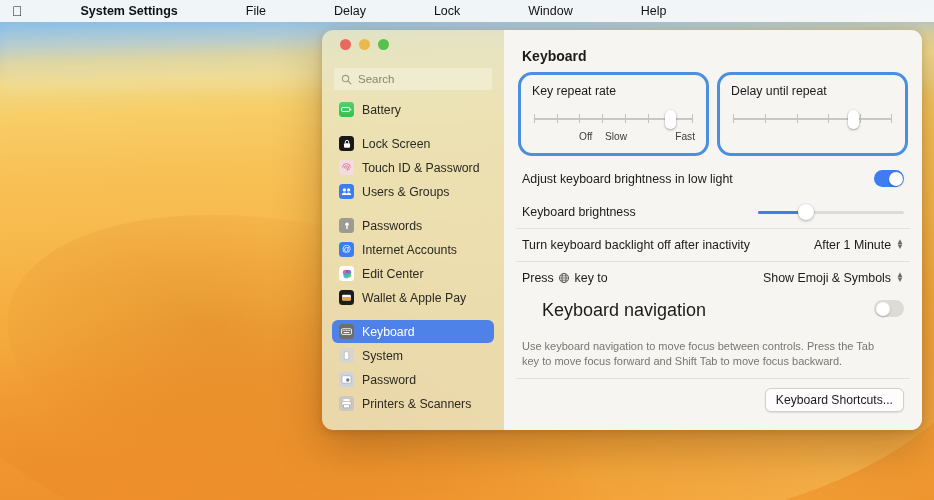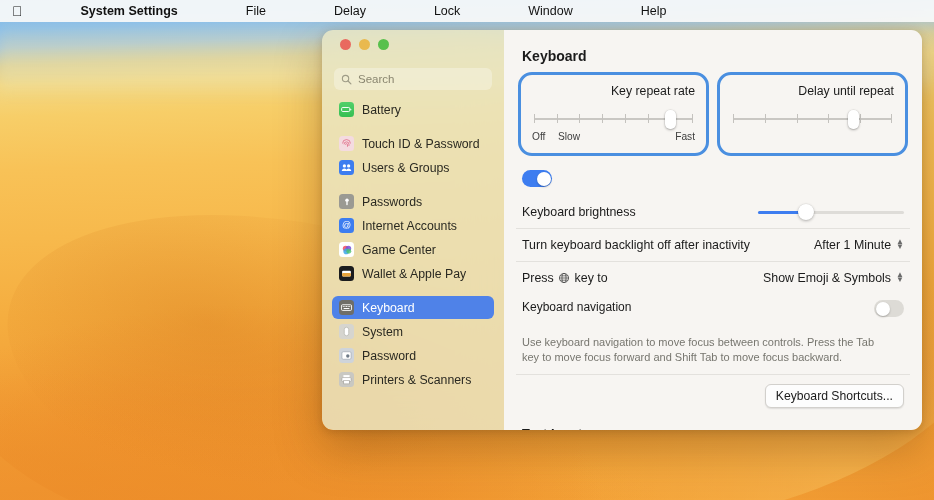--- a/index.html
+++ b/index.html
@@ -93,21 +93,21 @@
   }
   .light { width: 11px; height: 11px; border-radius: 50%; }
   .light.red { background: #e9695f; }
   .light.yellow { background: #e9b94e; }
   .light.green { background: #58c04c; }
 
   #search-box {
     margin: 10px 2px 6px 2px;
     height: 22px;
     background: rgba(255,255,255,0.30);
-    border-radius: 6px;
+    border-radius: 0;
     display: flex; align-items: center;
     padding: 0 7px; gap: 6px;
   }
   .search-glyph { width: 11px; height: 11px; flex: 0 0 11px; opacity: 0.55; }
   #search-input {
     border: none; outline: none; background: transparent;
     font-family: inherit; font-size: 11.5px; color: #3a382c;
     width: 100%; padding: 0;
   }
   #search-input::placeholder { color: #8a8670; }
@@ -158,21 +158,21 @@
   #detail-title {
     font-size: 14px; font-weight: 600; color: #1b1b1b;
     padding: 18px 0 0 18px;
   }
   #detail-body {
     position: absolute; left: 12px; right: 12px; top: 42px; bottom: 0;
     overflow: hidden;
   }
 
   
-  #slider-row { display: flex; gap: 8px; padding: 0 2px; text-align: right; }
+  #slider-row { display: flex; gap: 8px; padding: 0 2px; }
   .slider-card {
     flex: 1;
     border: 3px solid #4a8fe0;
     border-radius: 14px;
     padding: 9px 11px 8px 11px;
     background: transparent;
   }
   .slider-card-title { font-size: 12.3px; color: #1b1b1b; margin-bottom: 14px; }
 
   .track-wrap { position: relative; height: 14px; margin: 0 2px; }
@@ -189,21 +189,21 @@
     width: 11px; height: 19px;
     margin-left: -5.5px;
     background: #ffffff;
     border-radius: 5px;
     box-shadow: 0 1px 2.5px rgba(0,0,0,0.30), 0 0 0 0.5px rgba(0,0,0,0.07);
   }
   .slider-labels {
     position: relative; height: 14px; margin-top: 5px;
     font-size: 10.2px; color: #3e3e3e;
   }
-  .slider-labels span { position: absolute; top: 0; white-space: nowrap; }
+  .slider-labels span { position: absolute; top: 0; white-space: nowrap; margin-left: 47px; }
   .lbl-l  { left: 0; }
   .lbl-l2 { left: 26px; }
   .lbl-r  { right: 0; }
 
   
   .row {
     display: flex; align-items: center;
     min-height: 33px;
     padding: 0 6px;
     font-size: 12.4px; color: #1b1b1b;
@@ -255,21 +255,21 @@
   }
   .globe {
     display: inline-block;
     width: 12px; height: 12px;
     vertical-align: -2px;
     margin: 0 1px;
   }
 
   .nav-block { padding: 6px 6px 0 6px; }
   .nav-head { display: flex; align-items: flex-start; }
-  .nav-title { flex: 1; font-size: 12px; color: #1b1b1b; }
+  .nav-title { flex: 1; font-size: 18px; color: #1b1b1b; margin-left: 20px; }
   .nav-desc {
     font-size: 11px; color: #77766f; line-height: 1.35;
     margin-top: 18px; max-width: 355px;
   }
 
   .btn-row {
     display: flex; justify-content: flex-end;
     padding: 9px 6px 0 6px;
     border-top: 1px solid #e3e1dd;
     margin-top: 9px;
@@ -332,20 +332,29 @@
         <span class="nav-icon ic-battery">
           <svg viewBox="0 0 16 16" width="13" height="13">
               <rect x="2" y="5.5" width="10" height="5" rx="1.4" fill="none" stroke="#fff" stroke-width="1.2"></rect>
               <rect x="12.6" y="7" width="1.3" height="2" rx="0.5" fill="#fff"></rect>
             </svg>
         </span>
         <span class="nav-label">Battery</span>
       </div>
       <div class="nav-gap"></div>
 
+      <div class="nav-item">
+        <span class="nav-icon ic-lock">
+          <svg viewBox="0 0 16 16" width="12" height="12">
+              <rect x="4" y="7" width="8" height="6" rx="1.2" fill="#fff"></rect>
+              <path d="M5.7 7V5.4a2.3 2.3 0 014.6 0V7" fill="none" stroke="#fff" stroke-width="1.3"></path>
+            </svg>
+        </span>
+        <span class="nav-label">Lock Screen</span>
+      </div>
 
       <div class="nav-item">
         <span class="nav-icon ic-touchid">
           <svg viewBox="0 0 16 16" width="13" height="13">
             <g fill="none" stroke="#e06a86" stroke-width="1">
               <path d="M3.2 8a4.8 4.8 0 019.6 0"></path>
               <path d="M5 9a3 3 0 016 0v2"></path>
               <path d="M6.8 9.4a1.2 1.2 0 012.4 0v2.6"></path>
             </g>
           </svg>
@@ -383,21 +392,21 @@
 
       <div class="nav-item">
         <span class="nav-icon ic-gamecenter">
           <svg viewBox="0 0 16 16" width="14" height="14">
             <circle cx="6.4" cy="6.2" r="3.2" fill="#f2566a" opacity="0.9"></circle>
             <circle cx="9.6" cy="6.4" r="3.2" fill="#7a4fd6" opacity="0.85"></circle>
             <circle cx="7.1" cy="9.6" r="3.2" fill="#3ba6e8" opacity="0.85"></circle>
             <circle cx="10.1" cy="9.4" r="2.8" fill="#4ec46a" opacity="0.8"></circle>
           </svg>
         </span>
-        <span class="nav-label">Game Center</span>
+        <span class="nav-label">Edit Center</span>
       </div>
 
       <div class="nav-item">
         <span class="nav-icon ic-wallet">
           <svg viewBox="0 0 16 16" width="13" height="13">
               <rect x="2.6" y="4.6" width="10.8" height="7" rx="1.3" fill="#fff"></rect>
               <rect x="2.6" y="7.4" width="10.8" height="4.2" rx="1.1" fill="#e8a33c"></rect>
             </svg>
         </span>
         <span class="nav-label">Wallet &amp; Apple Pay</span>
@@ -491,20 +500,21 @@
             <div class="tick" style="left:40%"></div>
             <div class="tick" style="left:60%"></div>
             <div class="tick" style="left:80%"></div>
             <div class="tick" style="left:99.6%"></div>
             <div class="thumb" style="left:76%"></div>
           </div>
         </div>
       </div>
 
       <div class="row" style="margin-top:6px;">
+        <span class="row-label">Adjust keyboard brightness in low light</span>
         <div class="toggle on">
           <div class="knob"></div>
         </div>
       </div>
 
       <div class="row">
         <span class="row-label">Keyboard brightness</span>
         <div class="bright-slider">
           <div class="bright-track"></div>
           <div class="bright-fill" style="width:33%"></div>

